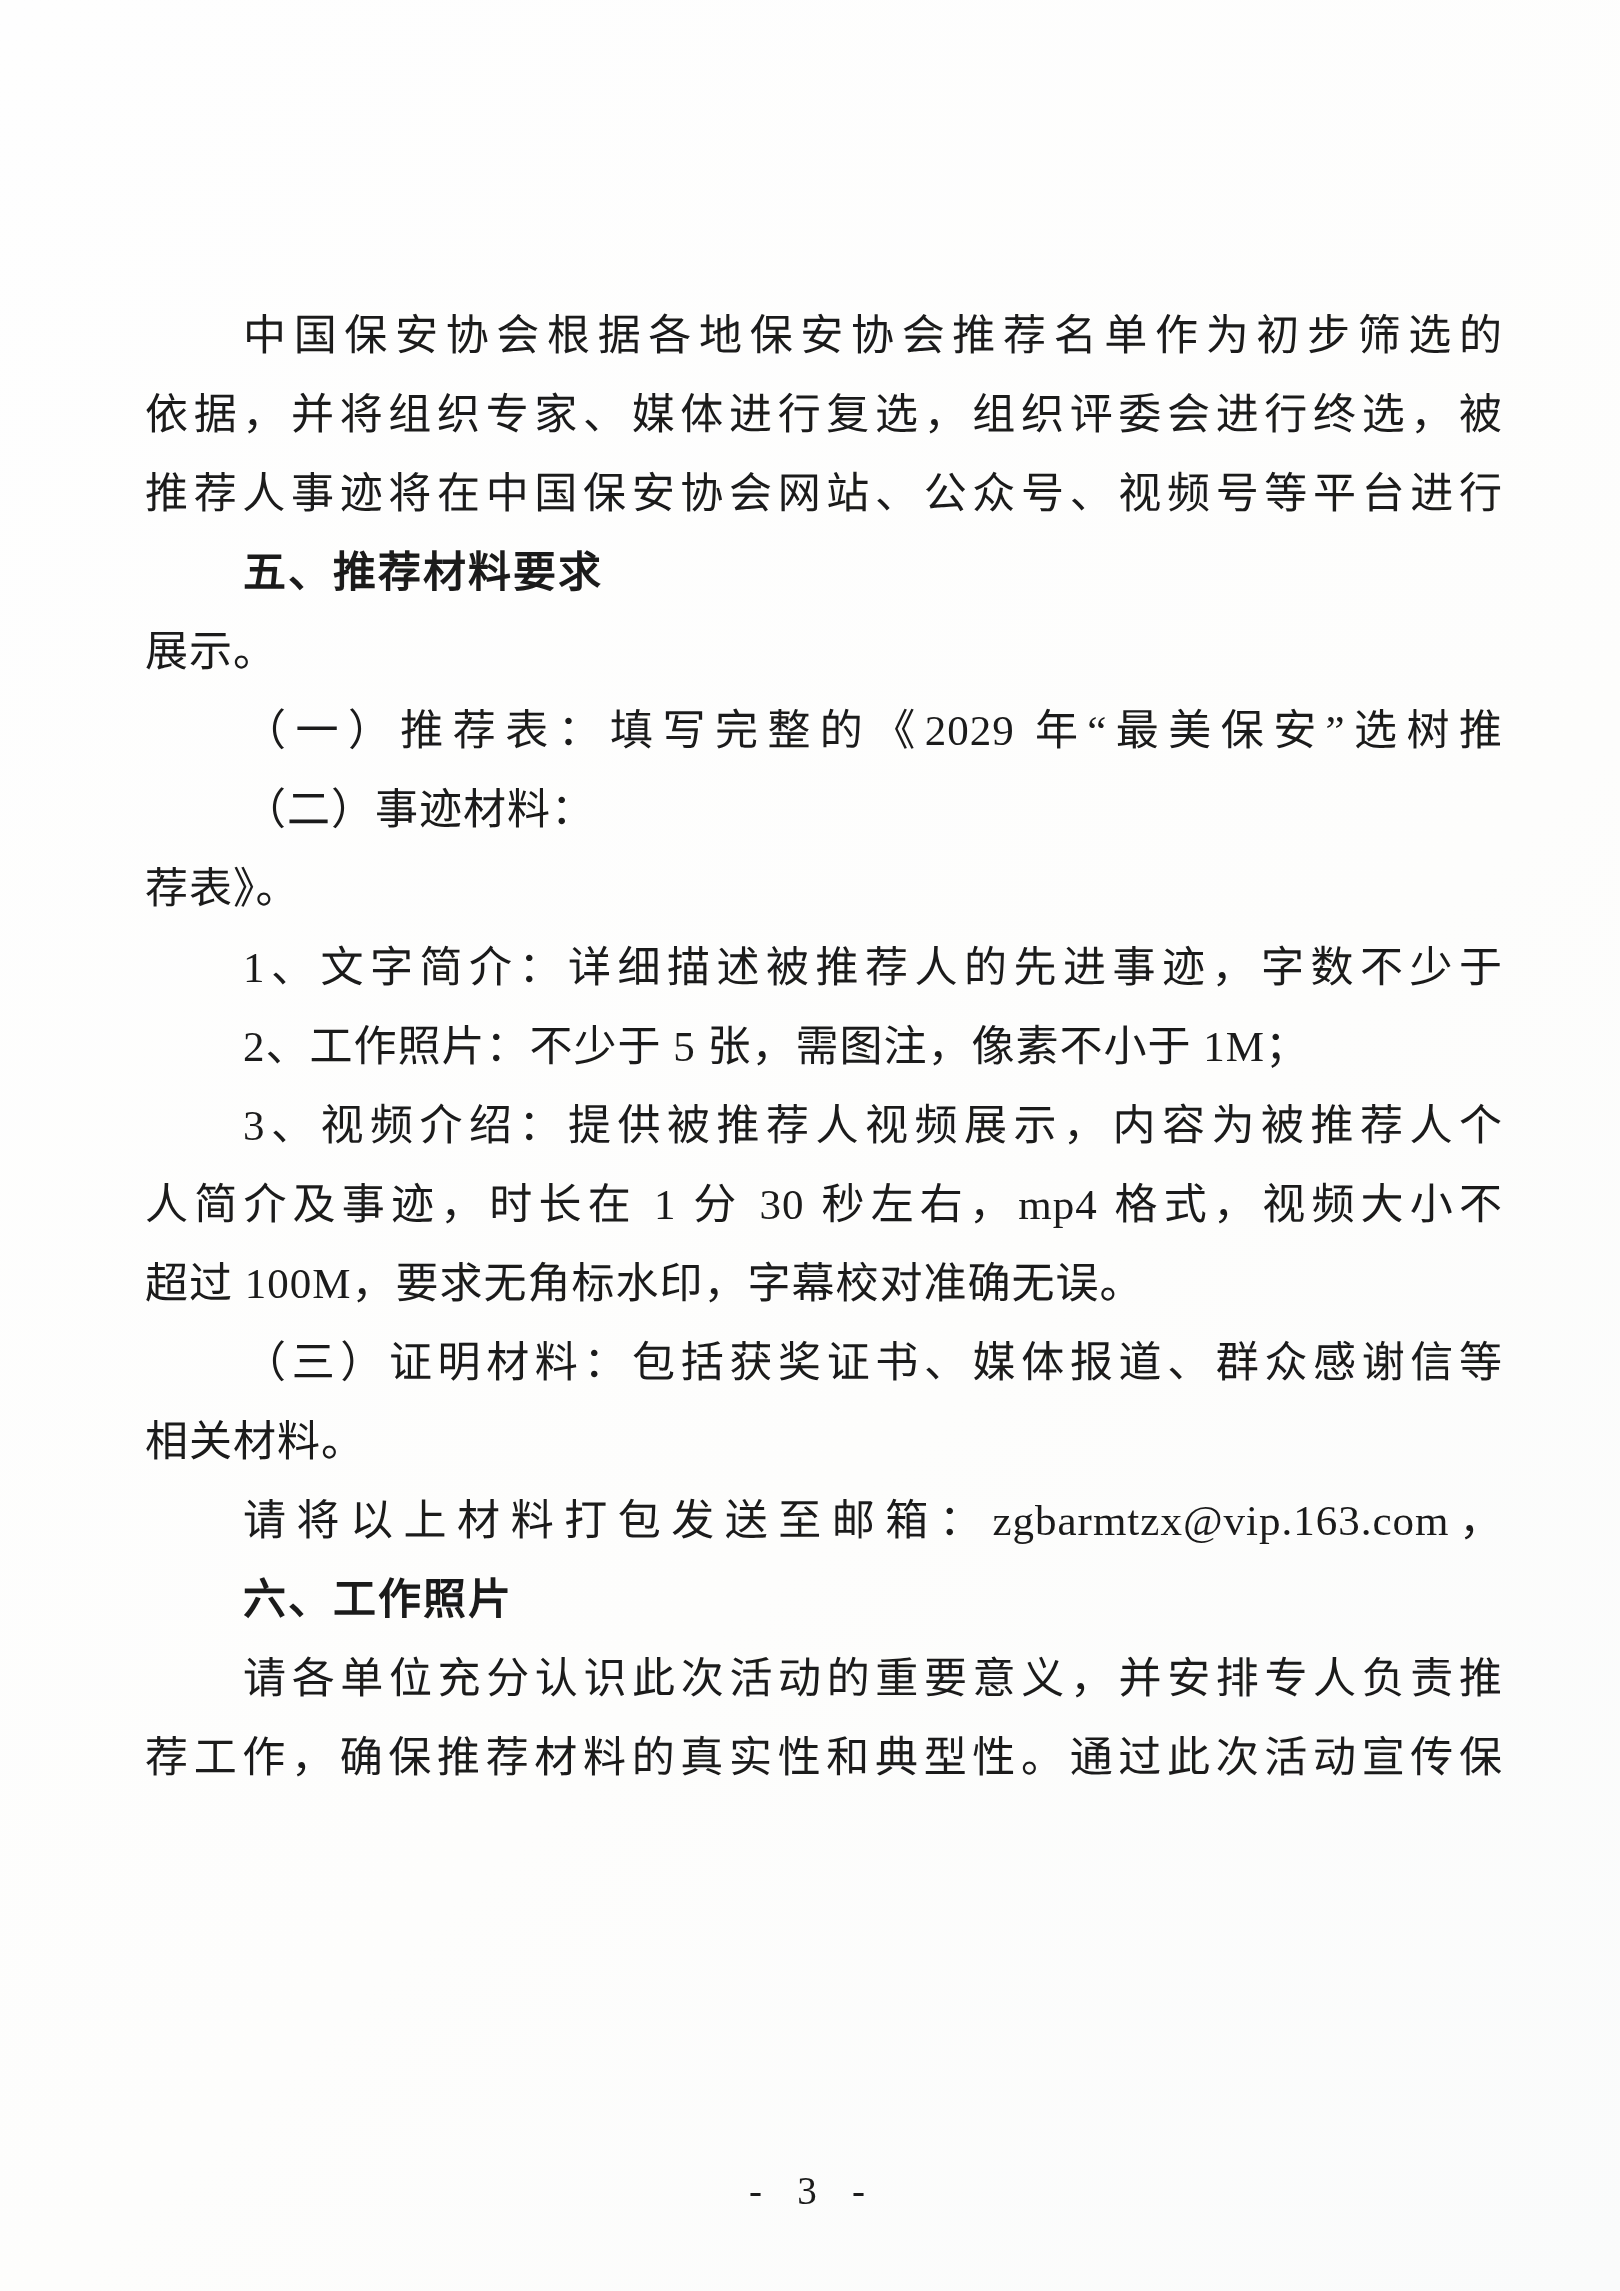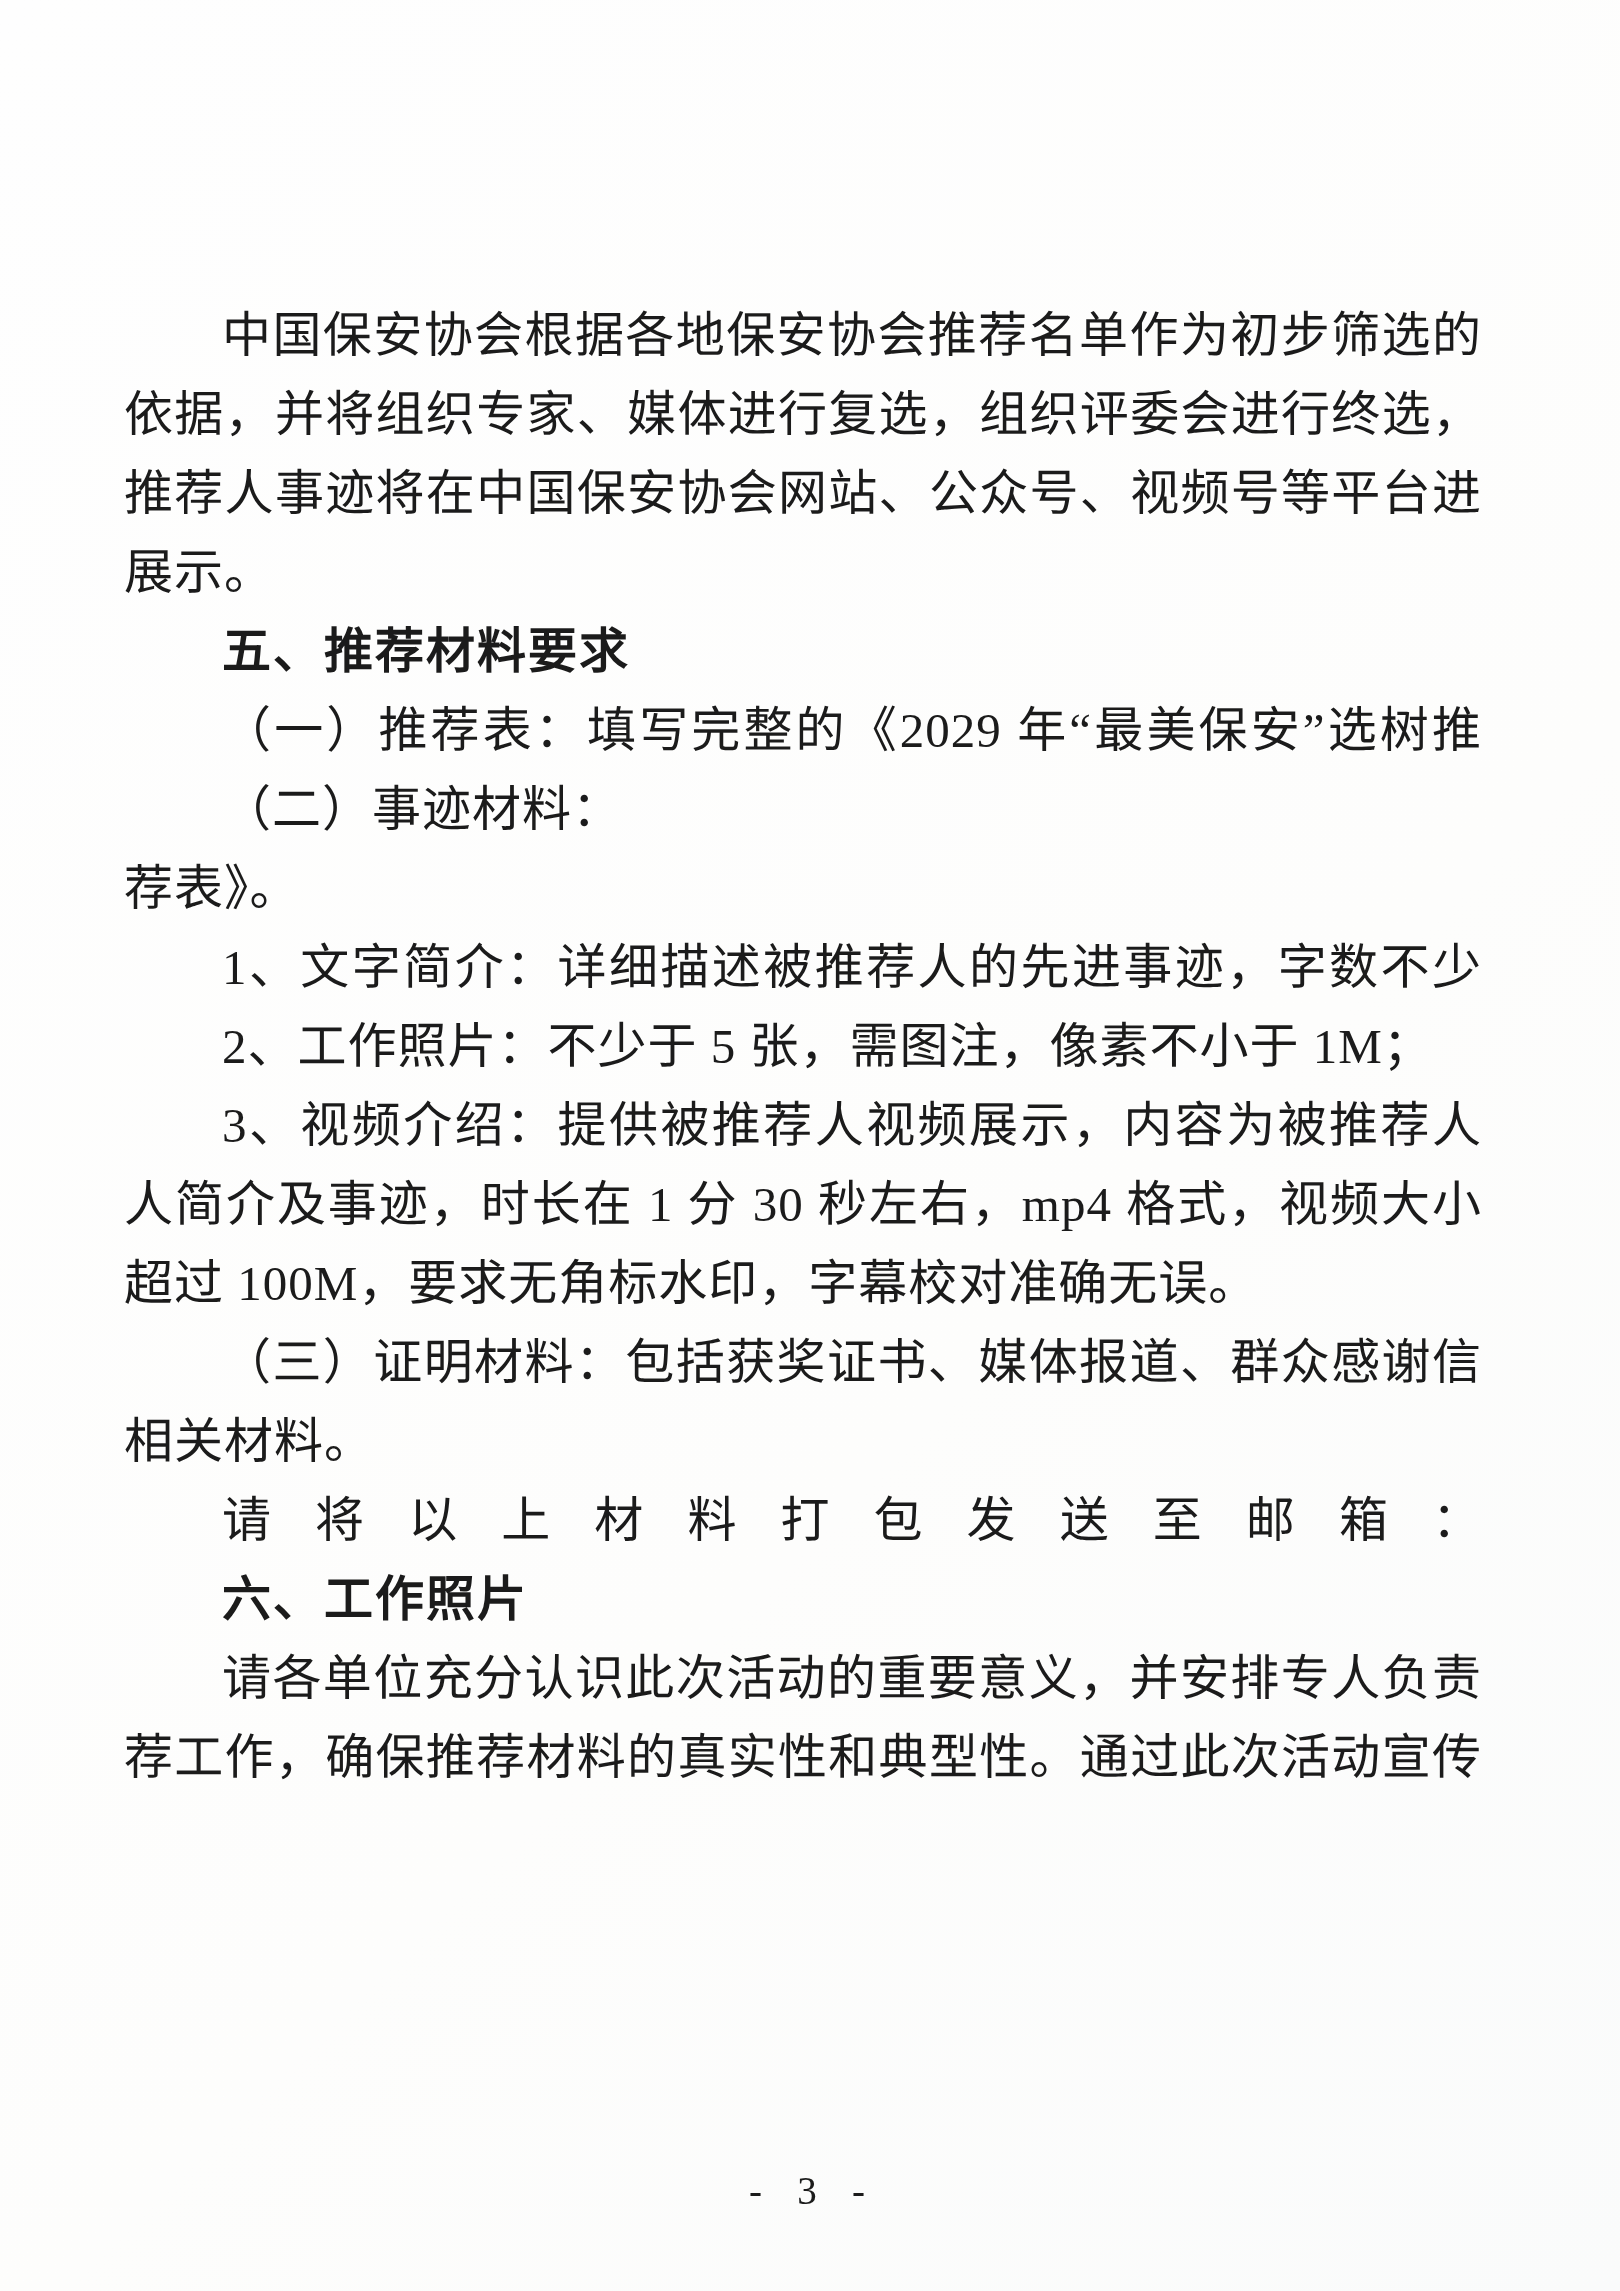--- a/index.html
+++ b/index.html
@@ -11,24 +11,24 @@
     position: relative;
     width: 1620px;
     height: 2292px;
     margin: 0 auto;
     background: linear-gradient(135deg, #fefefe 0%, #fdfdfc 60%, #fafbfb 100%);
     overflow: hidden;
     font-family: "Liberation Serif", "DejaVu Serif", serif;
   }
   .doc-body {
     position: absolute;
-    left: 124px;
+    left: 145px;
     top: 296px;
     width: 1358px;
-    font-size: 49px;
+    font-size: 43px;
     color: #1b1b1b;
   }
   .line {
     height: 79px;
     line-height: 79px;
     white-space: nowrap;
     text-align: left;
     letter-spacing: 1px;
   }
   .line.fill {
@@ -62,22 +62,22 @@
   }
 </style>
 </head>
 <body>
 
 <div class="page">
   <div class="doc-body">
       <div class="line indent fill">中国保安协会根据各地保安协会推荐名单作为初步筛选的</div>
       <div class="line fill">依据，并将组织专家、媒体进行复选，组织评委会进行终选，被</div>
       <div class="line fill">推荐人事迹将在中国保安协会网站、公众号、视频号等平台进行</div>
+      <div class="line heading indent">五、推荐材料要求</div>
       <div class="line">展示。</div>
-      <div class="line heading indent">五、推荐材料要求</div>
       <div class="line indent fill">（一）推荐表：填写完整的《2029 年“最美保安”选树推</div>
       <div class="line indent">（二）事迹材料：</div>
       <div class="line">荐表》。</div>
       <div class="line indent fill">1、文字简介：详细描述被推荐人的先进事迹，字数不少于</div>
       <div class="line indent">2、工作照片：不少于 5 张，需图注，像素不小于 1M；</div>
       <div class="line indent fill">3、视频介绍：提供被推荐人视频展示，内容为被推荐人个</div>
       <div class="line fill">人简介及事迹，时长在 1 分 30 秒左右，mp4 格式，视频大小不</div>
       <div class="line">超过 100M，要求无角标水印，字幕校对准确无误。</div>
       <div class="line indent fill">（三）证明材料：包括获奖证书、媒体报道、群众感谢信等</div>
       <div class="line">相关材料。</div>

